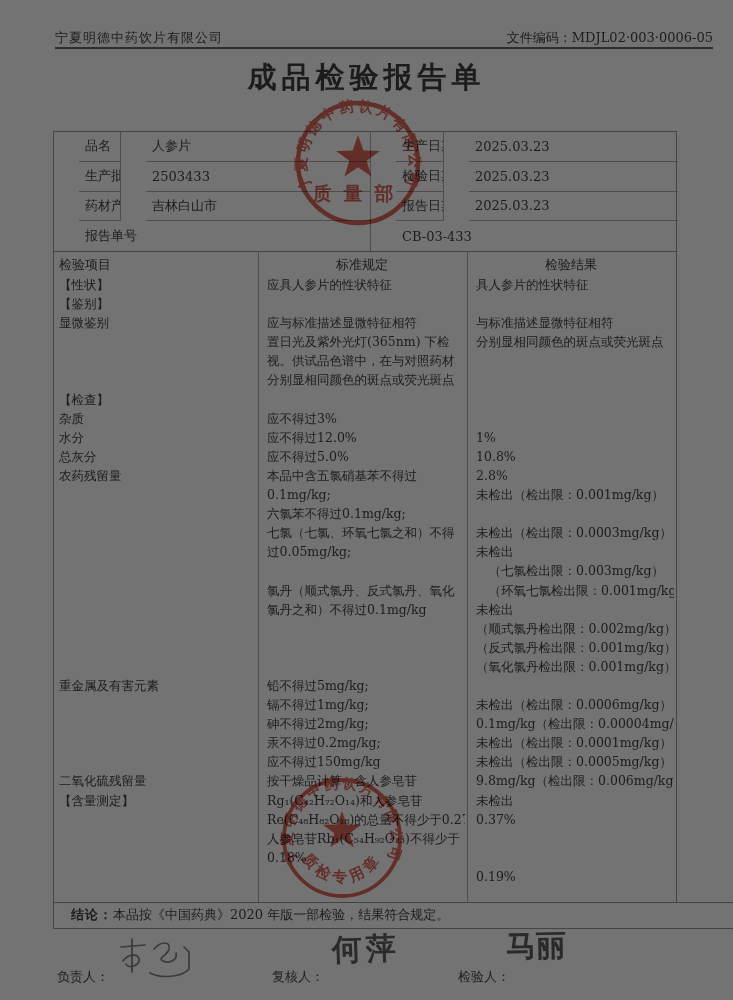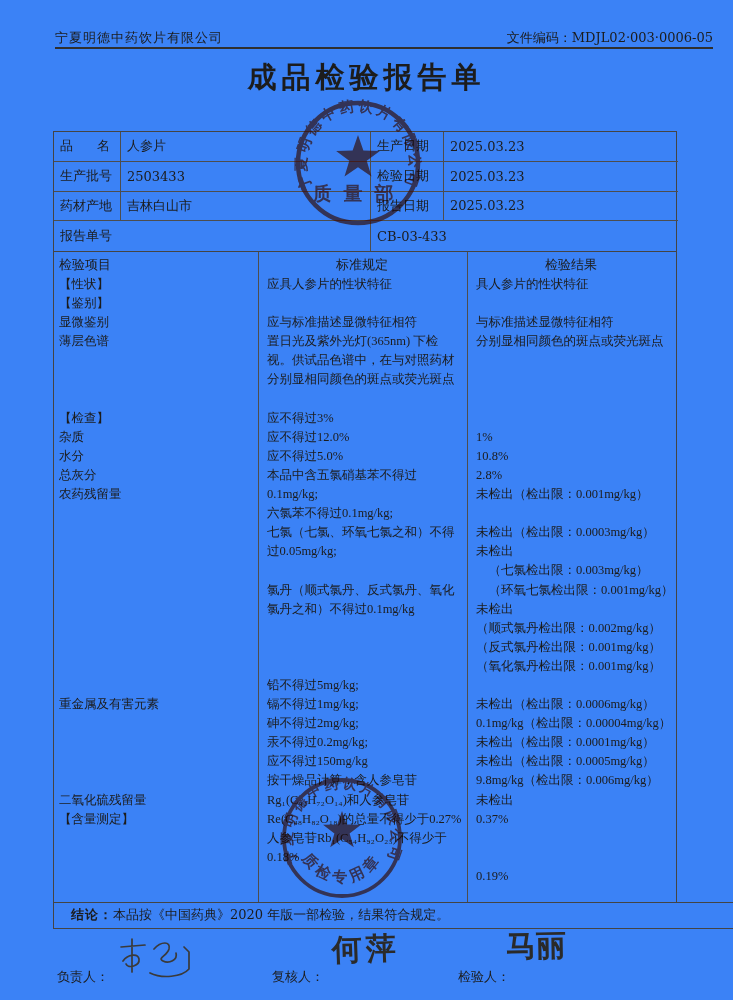--- a/index.html
+++ b/index.html
@@ -1,46 +1,46 @@
 <!DOCTYPE html>
 <html><head>
 <meta charset="utf-8">
 <style>
   html,body{margin:0;padding:0;background:#e8e8e8;}
   .page{
-    position:relative; width:733px; height:1000px; background:#3b82f6;
+    position:relative; width:733px; height:1000px; background:#737373;
     margin:0 auto; overflow:hidden;
     font-family:"DejaVu Serif","Liberation Serif",serif;
     color:#1c1c1c;
   }
   
   .hdr-company{position:absolute; left:55px; top:29px; font-size:13px; letter-spacing:1px;}
   .hdr-code{position:absolute; right:20px; top:29px; font-size:13px;}
   .hdr-rule{position:absolute; left:55px; top:47px; width:658px; height:2px; background:#2f2f2f;}
   
   .title{position:absolute; left:0; top:58px; width:733px; text-align:center;
          font-size:29px; font-weight:bold; letter-spacing:5px;}
   
   .info-table{
     position:absolute; left:53px; top:131px; width:624px; height:121px;
     display:grid; grid-template-columns:67px 250px 73px 234px;
     grid-template-rows:repeat(4,1fr);
     border:1.5px solid #444; box-sizing:border-box; font-size:13px;
   }
   .cell{border-right:1px solid #4d4d4d; border-bottom:1px solid #4d4d4d;
         padding-left:6px; display:flex; align-items:center; box-sizing:border-box;
-        white-space:nowrap; overflow:hidden;}
+        white-space:nowrap; overflow:hidden;margin-left:25px;}
   .cell.no-r{border-right:none;}
   .cell.no-b{border-bottom:none;}
   .cell.jlabel{display:block; line-height:27px; text-align:justify; text-align-last:justify; padding-right:10px;}
   .span2{grid-column:span 2;}
   
   .main-table{
     position:absolute; left:53px; top:251px; width:624px; height:652px;
-    display:flex; border:1.5px solid #444; box-sizing:border-box; font-size:12.5px;font-family:Liberation Serif, serif;
+    display:flex; border:1.5px solid #444; box-sizing:border-box; font-size:12.5px;
   }
   .mcol{height:100%; box-sizing:border-box; padding-top:3px; overflow:hidden;}
   .mcol1{width:205px; border-right:1px solid #4d4d4d; padding-left:5px;}
   .mcol2{width:209px; border-right:1px solid #4d4d4d; padding-left:8px; padding-right:2px;}
   .mcol3{flex:1; padding-left:8px; padding-right:2px;}
   .col-header{height:20px; line-height:20px; font-size:13px;}
   .col-header.ctr{text-align:center; padding-right:8px;}
   .ln{height:19.1px; line-height:19.1px; white-space:pre; overflow:hidden;}
   
   .conclusion{
@@ -91,21 +91,20 @@
   </div>
 
   <div class="main-table">
     <div class="mcol mcol1">
       <div class="col-header">检验项目</div>
       <div>
 
       <div class="ln">【性状】</div>
           <div class="ln">【鉴别】</div>
           <div class="ln">显微鉴别</div>
-          <div class="ln">薄层色谱</div>
           <div class="ln"></div>
           <div class="ln"></div>
           <div class="ln"></div>
           <div class="ln">【检查】</div>
           <div class="ln">杂质</div>
           <div class="ln">水分</div>
           <div class="ln">总灰分</div>
           <div class="ln">农药残留量</div>
           <div class="ln"></div>
           <div class="ln"></div>

